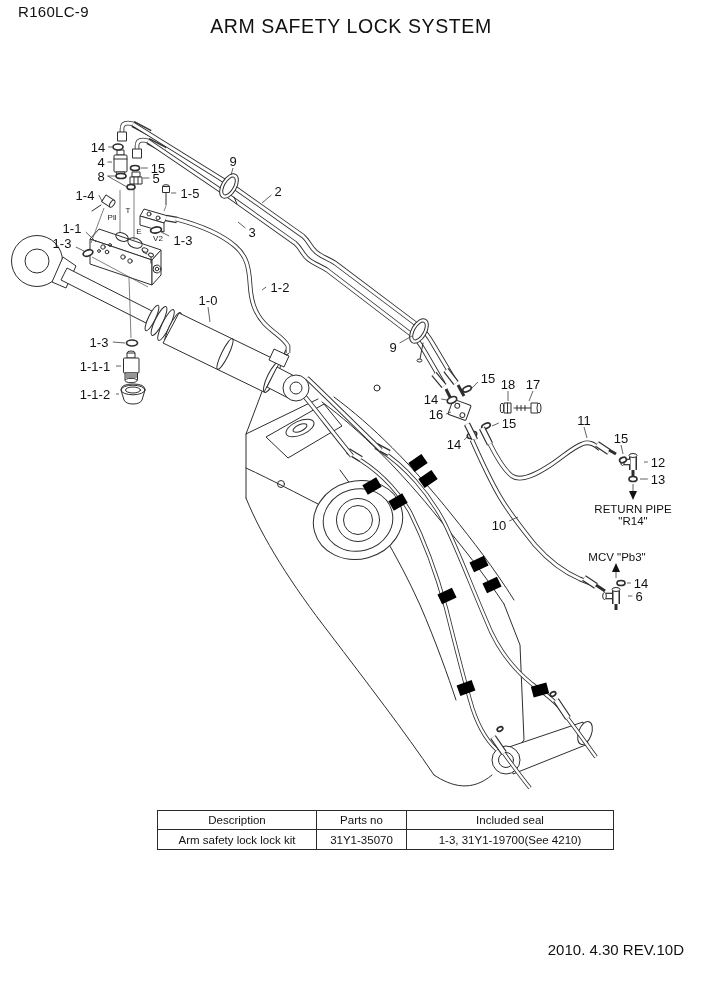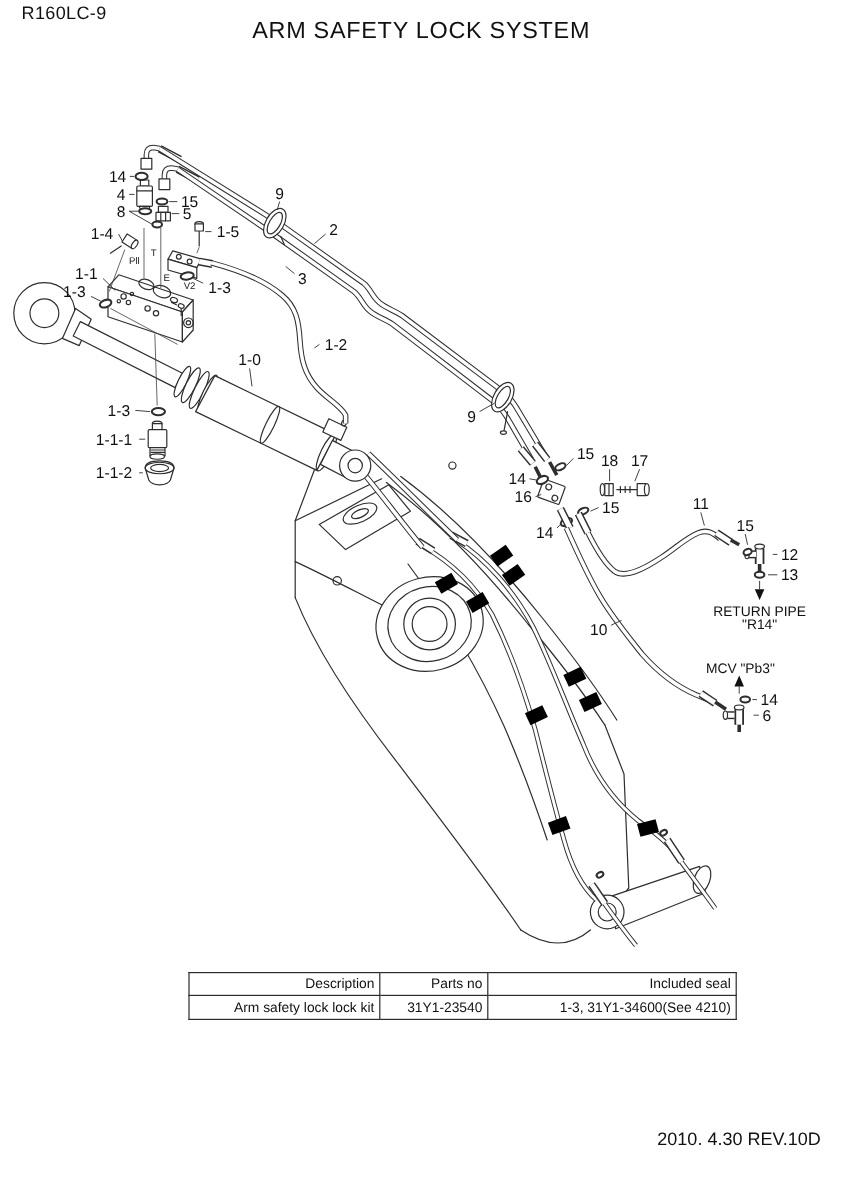--- a/index.html
+++ b/index.html
@@ -23,21 +23,21 @@
   svg .fat-i{stroke:#ffffff;stroke-width:5;fill:none;}
   svg .stub{stroke:#2e2e2e;stroke-width:3;fill:none;}
   svg .oring{stroke:#2e2e2e;stroke-width:1.7;fill:#ffffff;}
   svg text{fill:#111;}
   svg .callout{font-size:13px;text-anchor:middle;}
   svg .leader{stroke:#3a3a3a;stroke-width:0.8;}
   svg .port{font-size:8px;text-anchor:middle;fill:#222;}
   svg .anno{font-size:11.5px;text-anchor:middle;}
   svg .arrow{fill:#111;stroke:none;}
   table.kit{position:absolute;left:157px;top:810px;border-collapse:collapse;font-size:11.5px;color:#111;}
-  table.kit td{border:1px solid #2b2b2b;text-align:right;padding:0 4px;height:18px;}
+  table.kit td{border:1px solid #2b2b2b;text-align:center;padding:0 4px;height:18px;}
   table.kit tr.d td{height:19px;}
   td.c1{width:150px;} td.c2{width:81px;} td.c3{width:198px;}
 </style>
 </head>
 <body>
 
 <div class="page">
 
   <div class="hdr-model">R160LC-9</div>
   <div class="hdr-title">ARM SAFETY LOCK SYSTEM</div>
@@ -446,21 +446,21 @@
 
   <table class="kit">
     <tbody>
         <tr>
       <td class="c1">Description</td>
       <td class="c2">Parts no</td>
       <td class="c3">Included seal</td>
     </tr>
     <tr class="d">
       <td class="c1">Arm safety lock lock kit</td>
-      <td class="c2">31Y1-23540</td>
-      <td class="c3">1-3, 31Y1-34600(See 4210)</td>
+      <td class="c2">31Y1-35070</td>
+      <td class="c3">1-3, 31Y1-19700(See 4210)</td>
     </tr>
   </tbody>
     </table>
 
   <div class="ftr-page">3520</div>
   <div class="ftr-rev">2010. 4.30  REV.10D</div>
 </div>
 
 </body></html>

